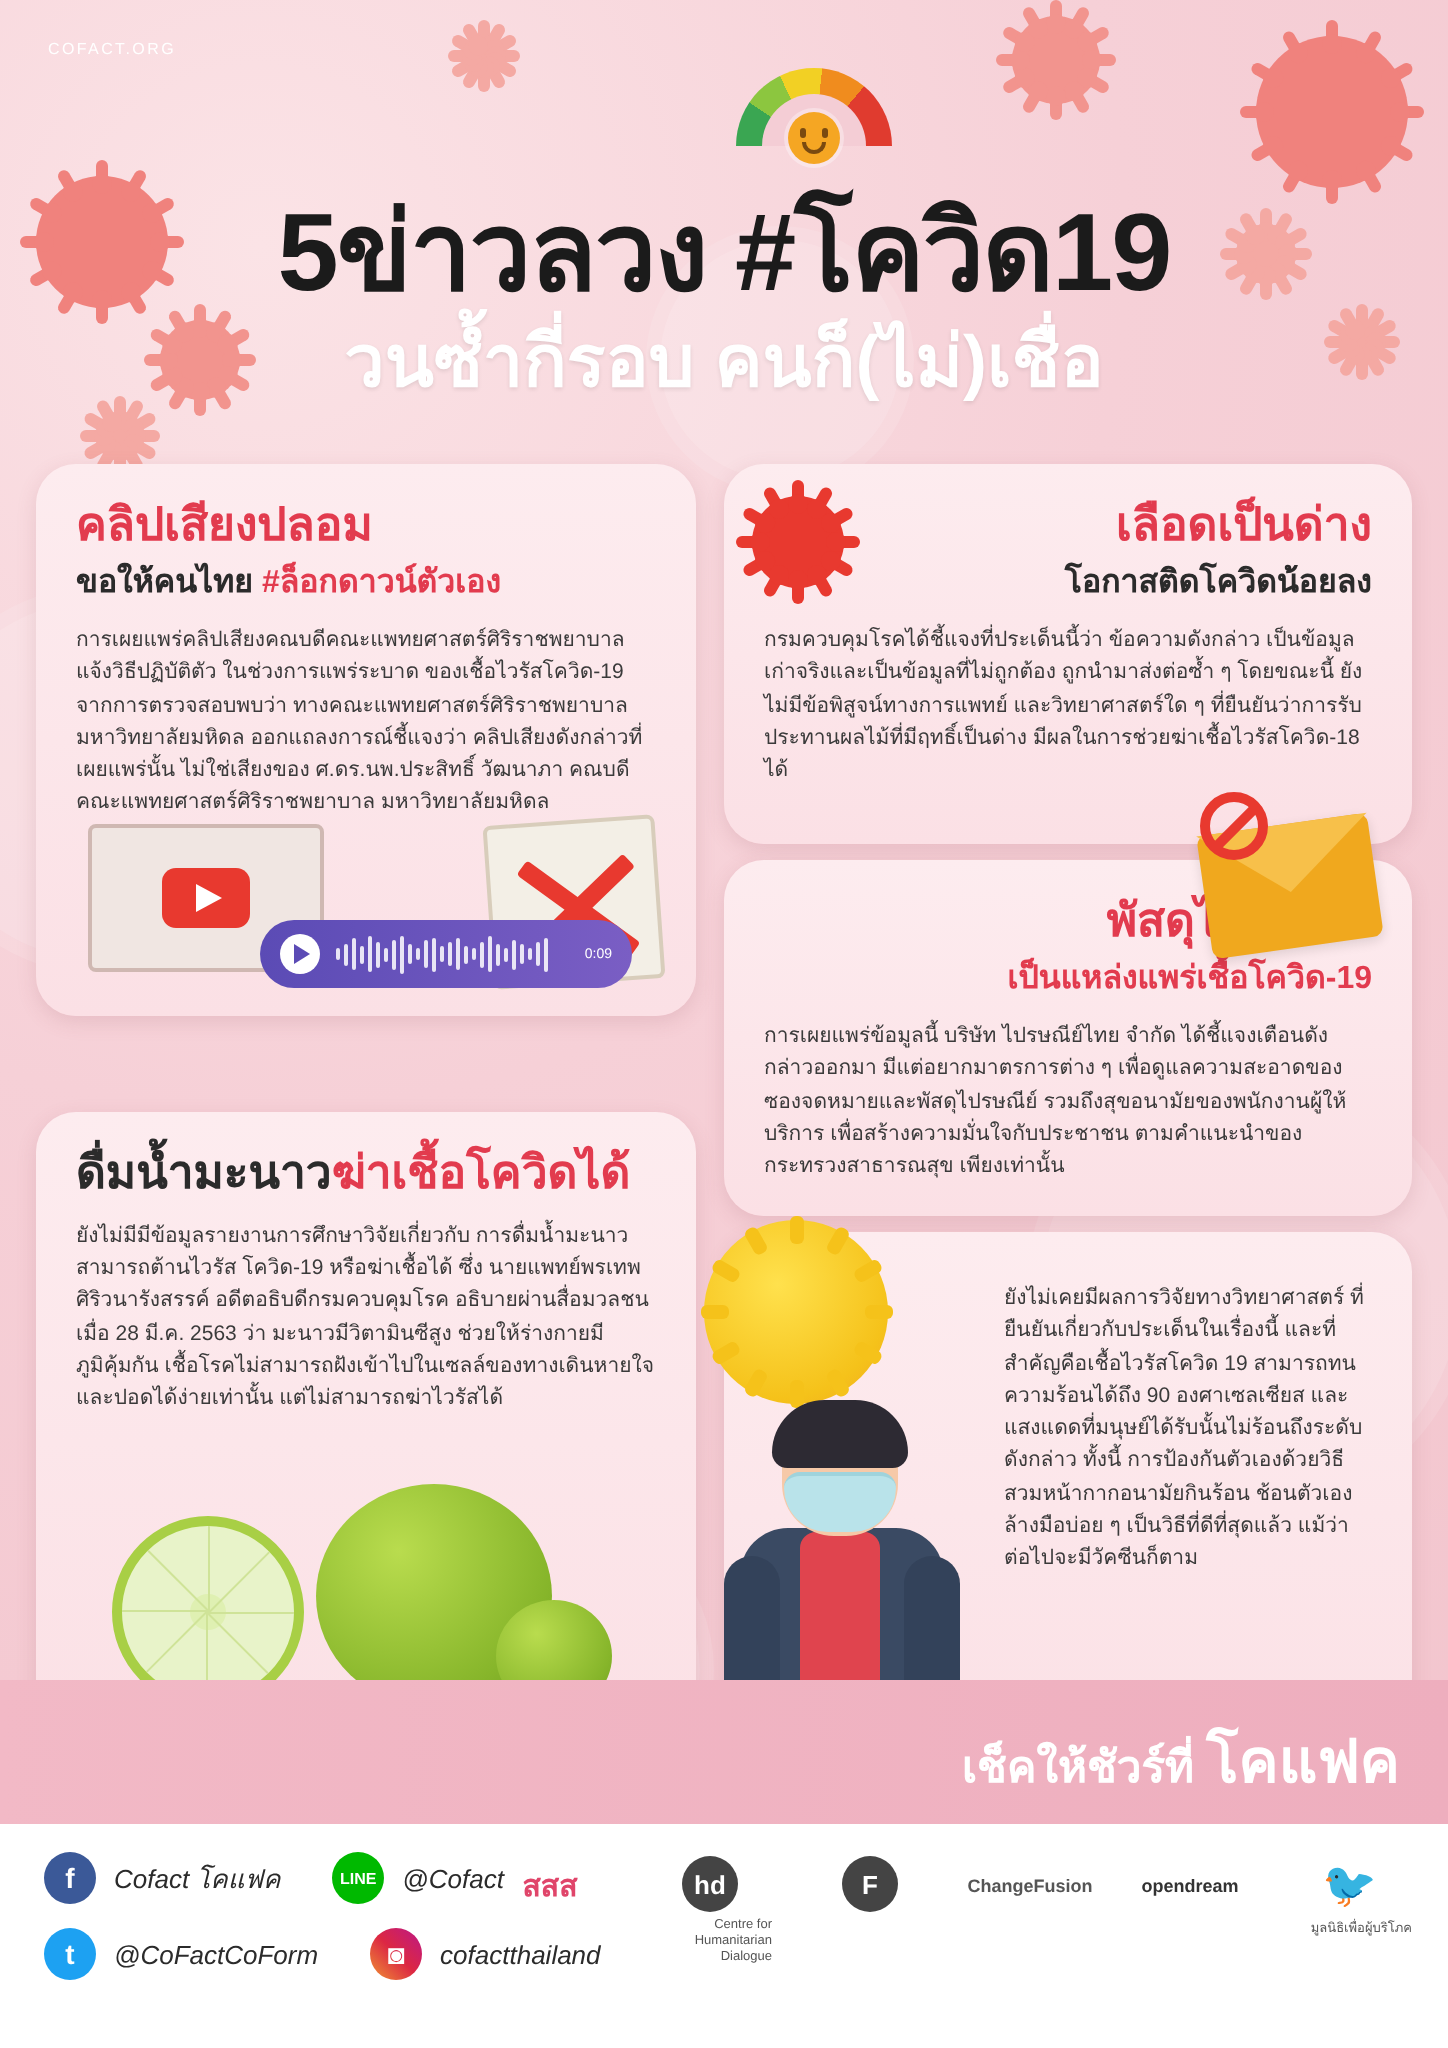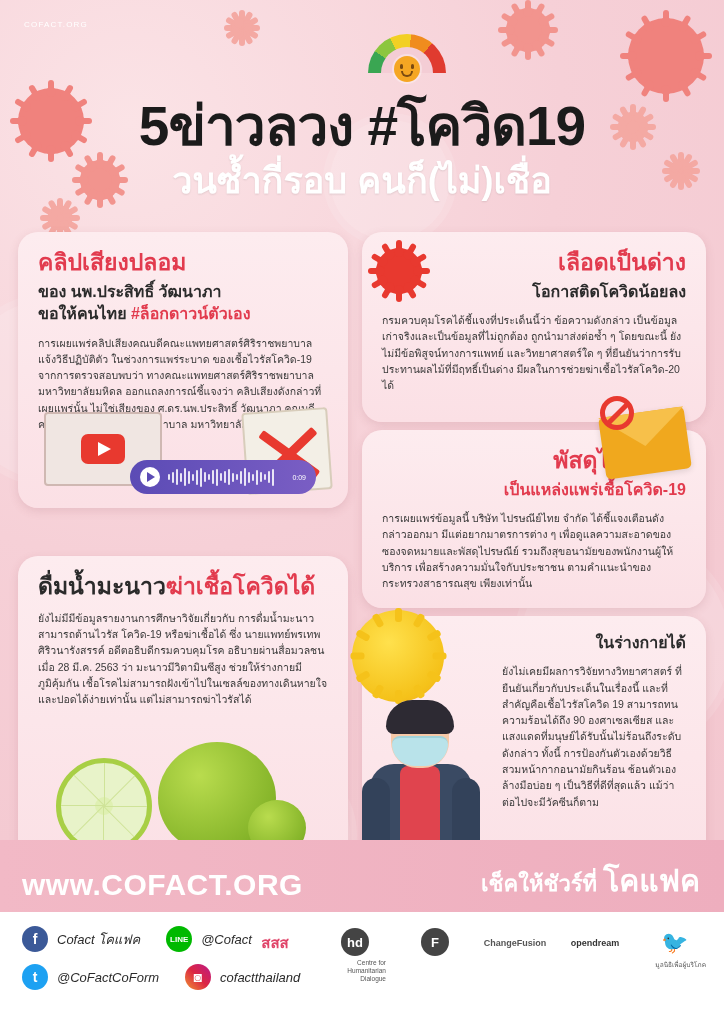--- a/index.html
+++ b/index.html
@@ -664,21 +664,20 @@
   </div>
 
   <div class="title-1">
     <span>5ข่าวลวง</span>
     <span class="hash">#โควิด19</span>
   </div>
   <div class="title-2">วนซ้ำกี่รอบ  คนก็(ไม่)เชื่อ</div>
 
   <div class="card" id="card1">
     <h2>คลิปเสียงปลอม</h2>
-    <h3>ของ นพ.ประสิทธิ์ วัฒนาภา</h3>
     <h3>
       <span>ขอให้คนไทย </span><span class="red">#ล็อกดาวน์ตัวเอง</span>
     </h3>
     <p>การเผยแพร่คลิปเสียงคณบดีคณะแพทยศาสตร์ศิริราชพยาบาล แจ้งวิธีปฏิบัติตัว ในช่วงการแพร่ระบาด ของเชื้อไวรัสโควิด-19 จากการตรวจสอบพบว่า ทางคณะแพทยศาสตร์ศิริราชพยาบาล มหาวิทยาลัยมหิดล ออกแถลงการณ์ชี้แจงว่า คลิปเสียงดังกล่าวที่เผยแพร่นั้น ไม่ใช่เสียงของ ศ.ดร.นพ.ประสิทธิ์ วัฒนาภา คณบดีคณะแพทยศาสตร์ศิริราชพยาบาล มหาวิทยาลัยมหิดล</p>
 
     <div class="video-thumb">
       <span class="play"></span>
     </div>
     <div class="x-card"></div>
     <div class="audio-bar">
@@ -712,21 +711,21 @@
           <span style="height:12px"></span>
           <span style="height:17px"></span>
       </span>
       <span class="tm">0:09</span>
     </div>
   </div>
 
   <div class="card right-al" id="card2">
     <h2>เลือดเป็นด่าง</h2>
     <h3>โอกาสติดโควิดน้อยลง</h3>
-    <p>กรมควบคุมโรคได้ชี้แจงที่ประเด็นนี้ว่า ข้อความดังกล่าว เป็นข้อมูลเก่าจริงและเป็นข้อมูลที่ไม่ถูกต้อง ถูกนำมาส่งต่อซ้ำ ๆ โดยขณะนี้ ยังไม่มีข้อพิสูจน์ทางการแพทย์ และวิทยาศาสตร์ใด ๆ ที่ยืนยันว่าการรับประทานผลไม้ที่มีฤทธิ์เป็นด่าง มีผลในการช่วยฆ่าเชื้อไวรัสโควิด-20 ได้</p>
+    <p>กรมควบคุมโรคได้ชี้แจงที่ประเด็นนี้ว่า ข้อความดังกล่าว เป็นข้อมูลเก่าจริงและเป็นข้อมูลที่ไม่ถูกต้อง ถูกนำมาส่งต่อซ้ำ ๆ โดยขณะนี้ ยังไม่มีข้อพิสูจน์ทางการแพทย์ และวิทยาศาสตร์ใด ๆ ที่ยืนยันว่าการรับประทานผลไม้ที่มีฤทธิ์เป็นด่าง มีผลในการช่วยฆ่าเชื้อไวรัสโควิด-18 ได้</p>
   </div>
   <div class="virus" id="virus2" style="position:absolute; background:#e8392f;">
       <span class="spike-wrap">
         <span class="spike" style="background: rgb(232, 57, 47); transform: rotate(0deg) translateY(-31px);">
           <i style="background: rgb(232, 57, 47);"></i>
         </span>
         <span class="spike" style="background: rgb(232, 57, 47); transform: rotate(30deg) translateY(-31px);">
           <i style="background: rgb(232, 57, 47);"></i>
         </span>
         <span class="spike" style="background: rgb(232, 57, 47); transform: rotate(60deg) translateY(-31px);">
@@ -786,21 +785,20 @@
       <i style="transform:rotate(135deg)"></i>
     <i style="transform:rotate(180deg)"></i>
       <i style="transform:rotate(225deg)"></i>
     <i style="transform:rotate(270deg)"></i>
       <i style="transform:rotate(315deg)"></i>
   </div>
   <div class="lime lime-whole" style="left:158px; top:742px; width:118px; height:112px;"></div>
   <div class="lime lime-whole" style="left:248px; top:800px; width:58px; height:56px;"></div>
 
   <div class="card right-al" id="card5">
-    <h3>ในร่างกายได้</h3>
     <p style="margin-left:120px;">ยังไม่เคยมีผลการวิจัยทางวิทยาศาสตร์ ที่ยืนยันเกี่ยวกับประเด็นในเรื่องนี้ และที่สำคัญคือเชื้อไวรัสโควิด 19 สามารถทนความร้อนได้ถึง 90 องศาเซลเซียส และแสงแดดที่มนุษย์ได้รับนั้นไม่ร้อนถึงระดับดังกล่าว ทั้งนี้ การป้องกันตัวเองด้วยวิธีสวมหน้ากากอนามัยกินร้อน ช้อนตัวเอง ล้างมือบ่อย ๆ เป็นวิธีที่ดีที่สุดแล้ว แม้ว่าต่อไปจะมีวัคซีนก็ตาม</p>
   </div>
 
   <div class="sun">
     <span class="ray" style="transform:rotate(0deg)">
         <i></i>
       </span>
     <span class="ray" style="transform:rotate(30deg)">
         <i></i>
       </span>
@@ -840,21 +838,20 @@
     <span class="p-body"></span>
     <span class="p-shirt"></span>
     <span class="p-arm-l"></span>
     <span class="p-arm-r"></span>
     <span class="p-head"></span>
     <span class="p-hair"></span>
     <span class="p-mask"></span>
   </div>
 
   <div class="footer-band"></div>
-  <div class="cofact-url">www.COFACT.ORG</div>
   <div class="check-tag">
     <span>เช็คให้ชัวร์ที่ </span><span class="big">โคแฟค</span>
   </div>
 
   <div class="footer">
     <div class="social">
       <div class="srow">
         <div class="sitem">
           <span class="sicon fb">f</span>
           <span class="stext">Cofact โคแฟค</span>

